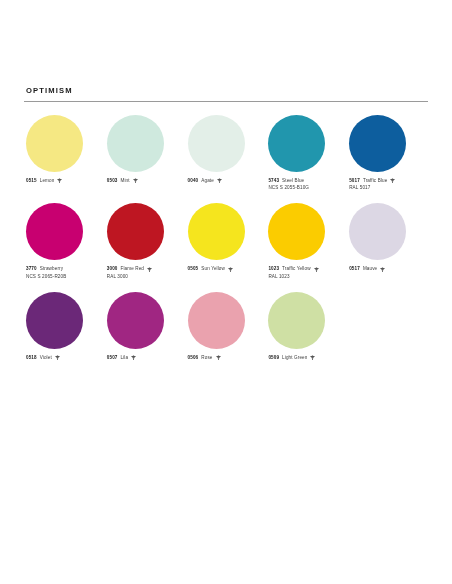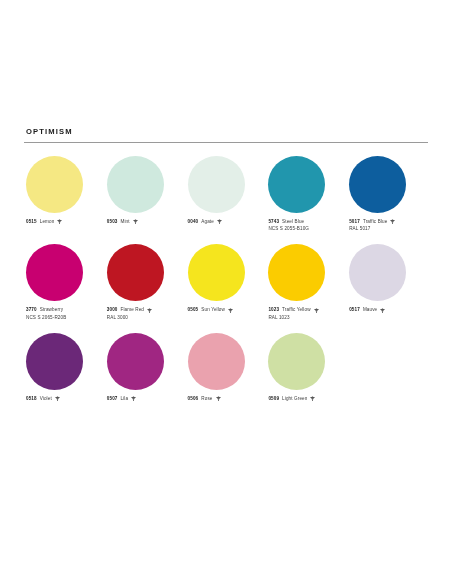--- a/index.html
+++ b/index.html
@@ -20,22 +20,21 @@
   .page {
     position: relative;
     width: 452px;
     height: 584px;
     box-sizing: border-box;
     padding: 0 24px;
   }
 
   
   .palette-header {
-    padding-top: 120px;
-    margin-top: 8px;
+    padding-top: 87px;
   }
   .palette-title {
     font-size: 7.6px;
     font-weight: bold;
     letter-spacing: 1.15px;
     color: #1a1a1a;
     text-transform: uppercase;
     line-height: 1;
     margin: 0 0 6px 2px;
   }

